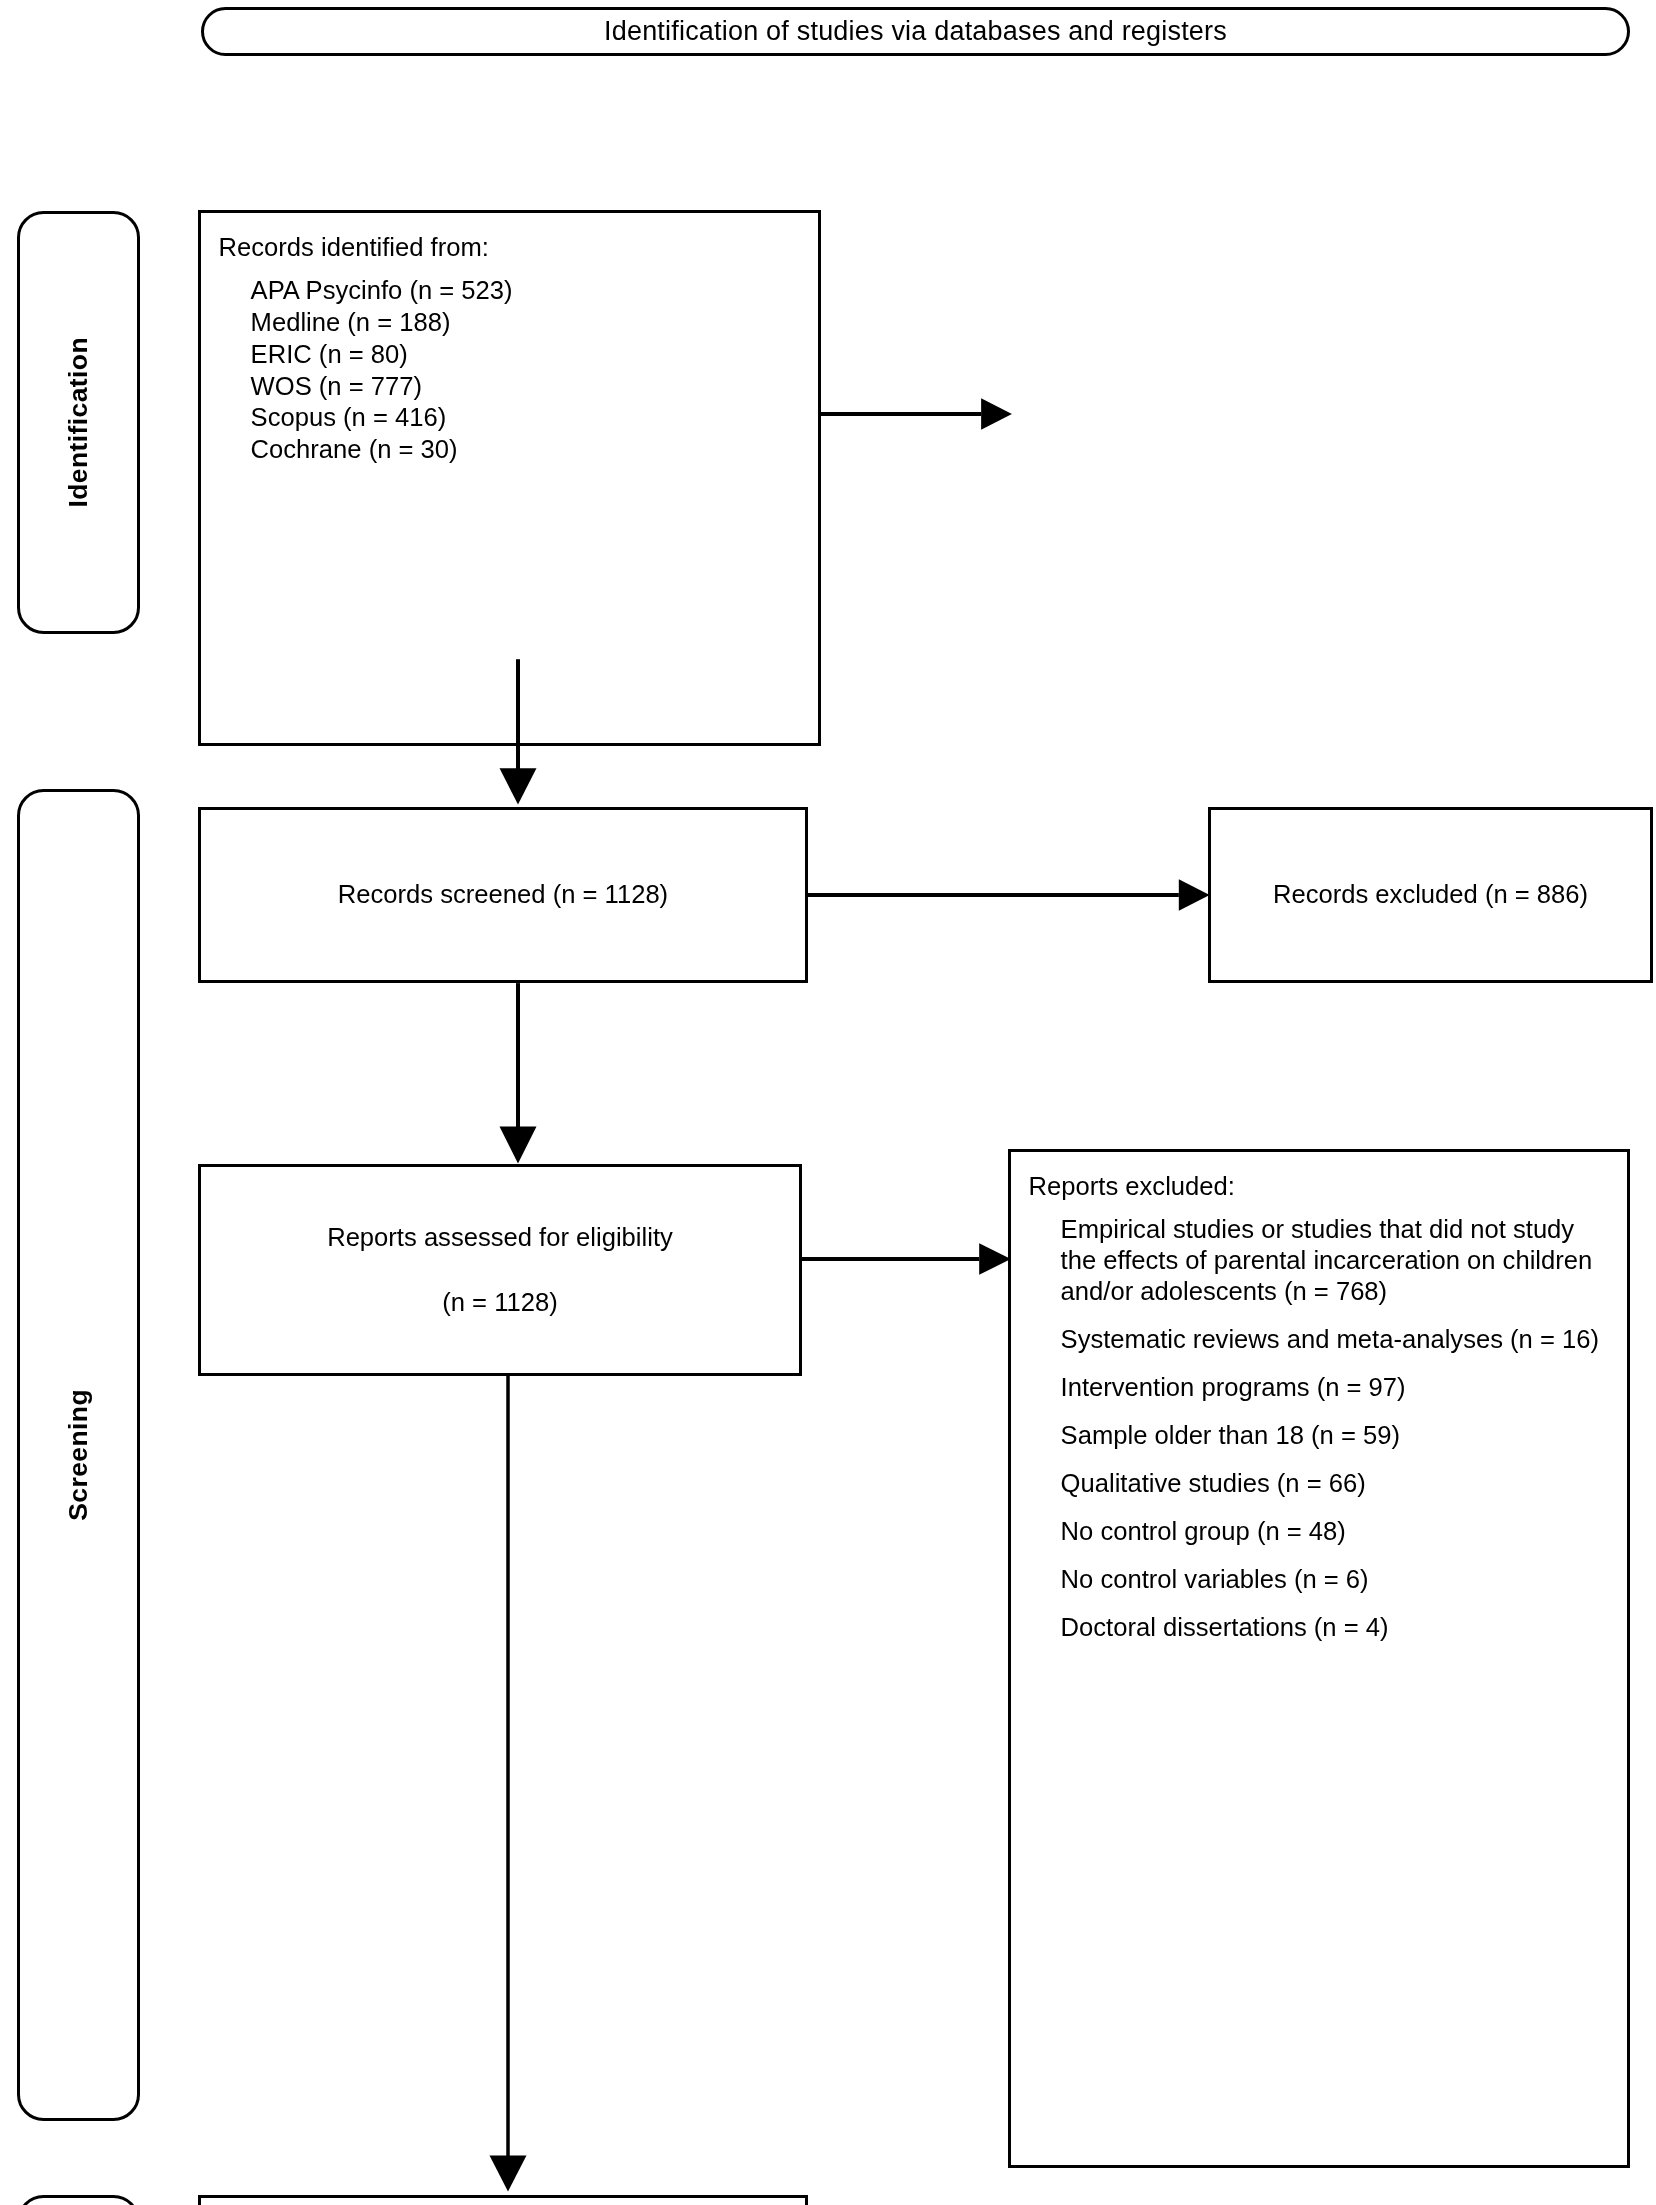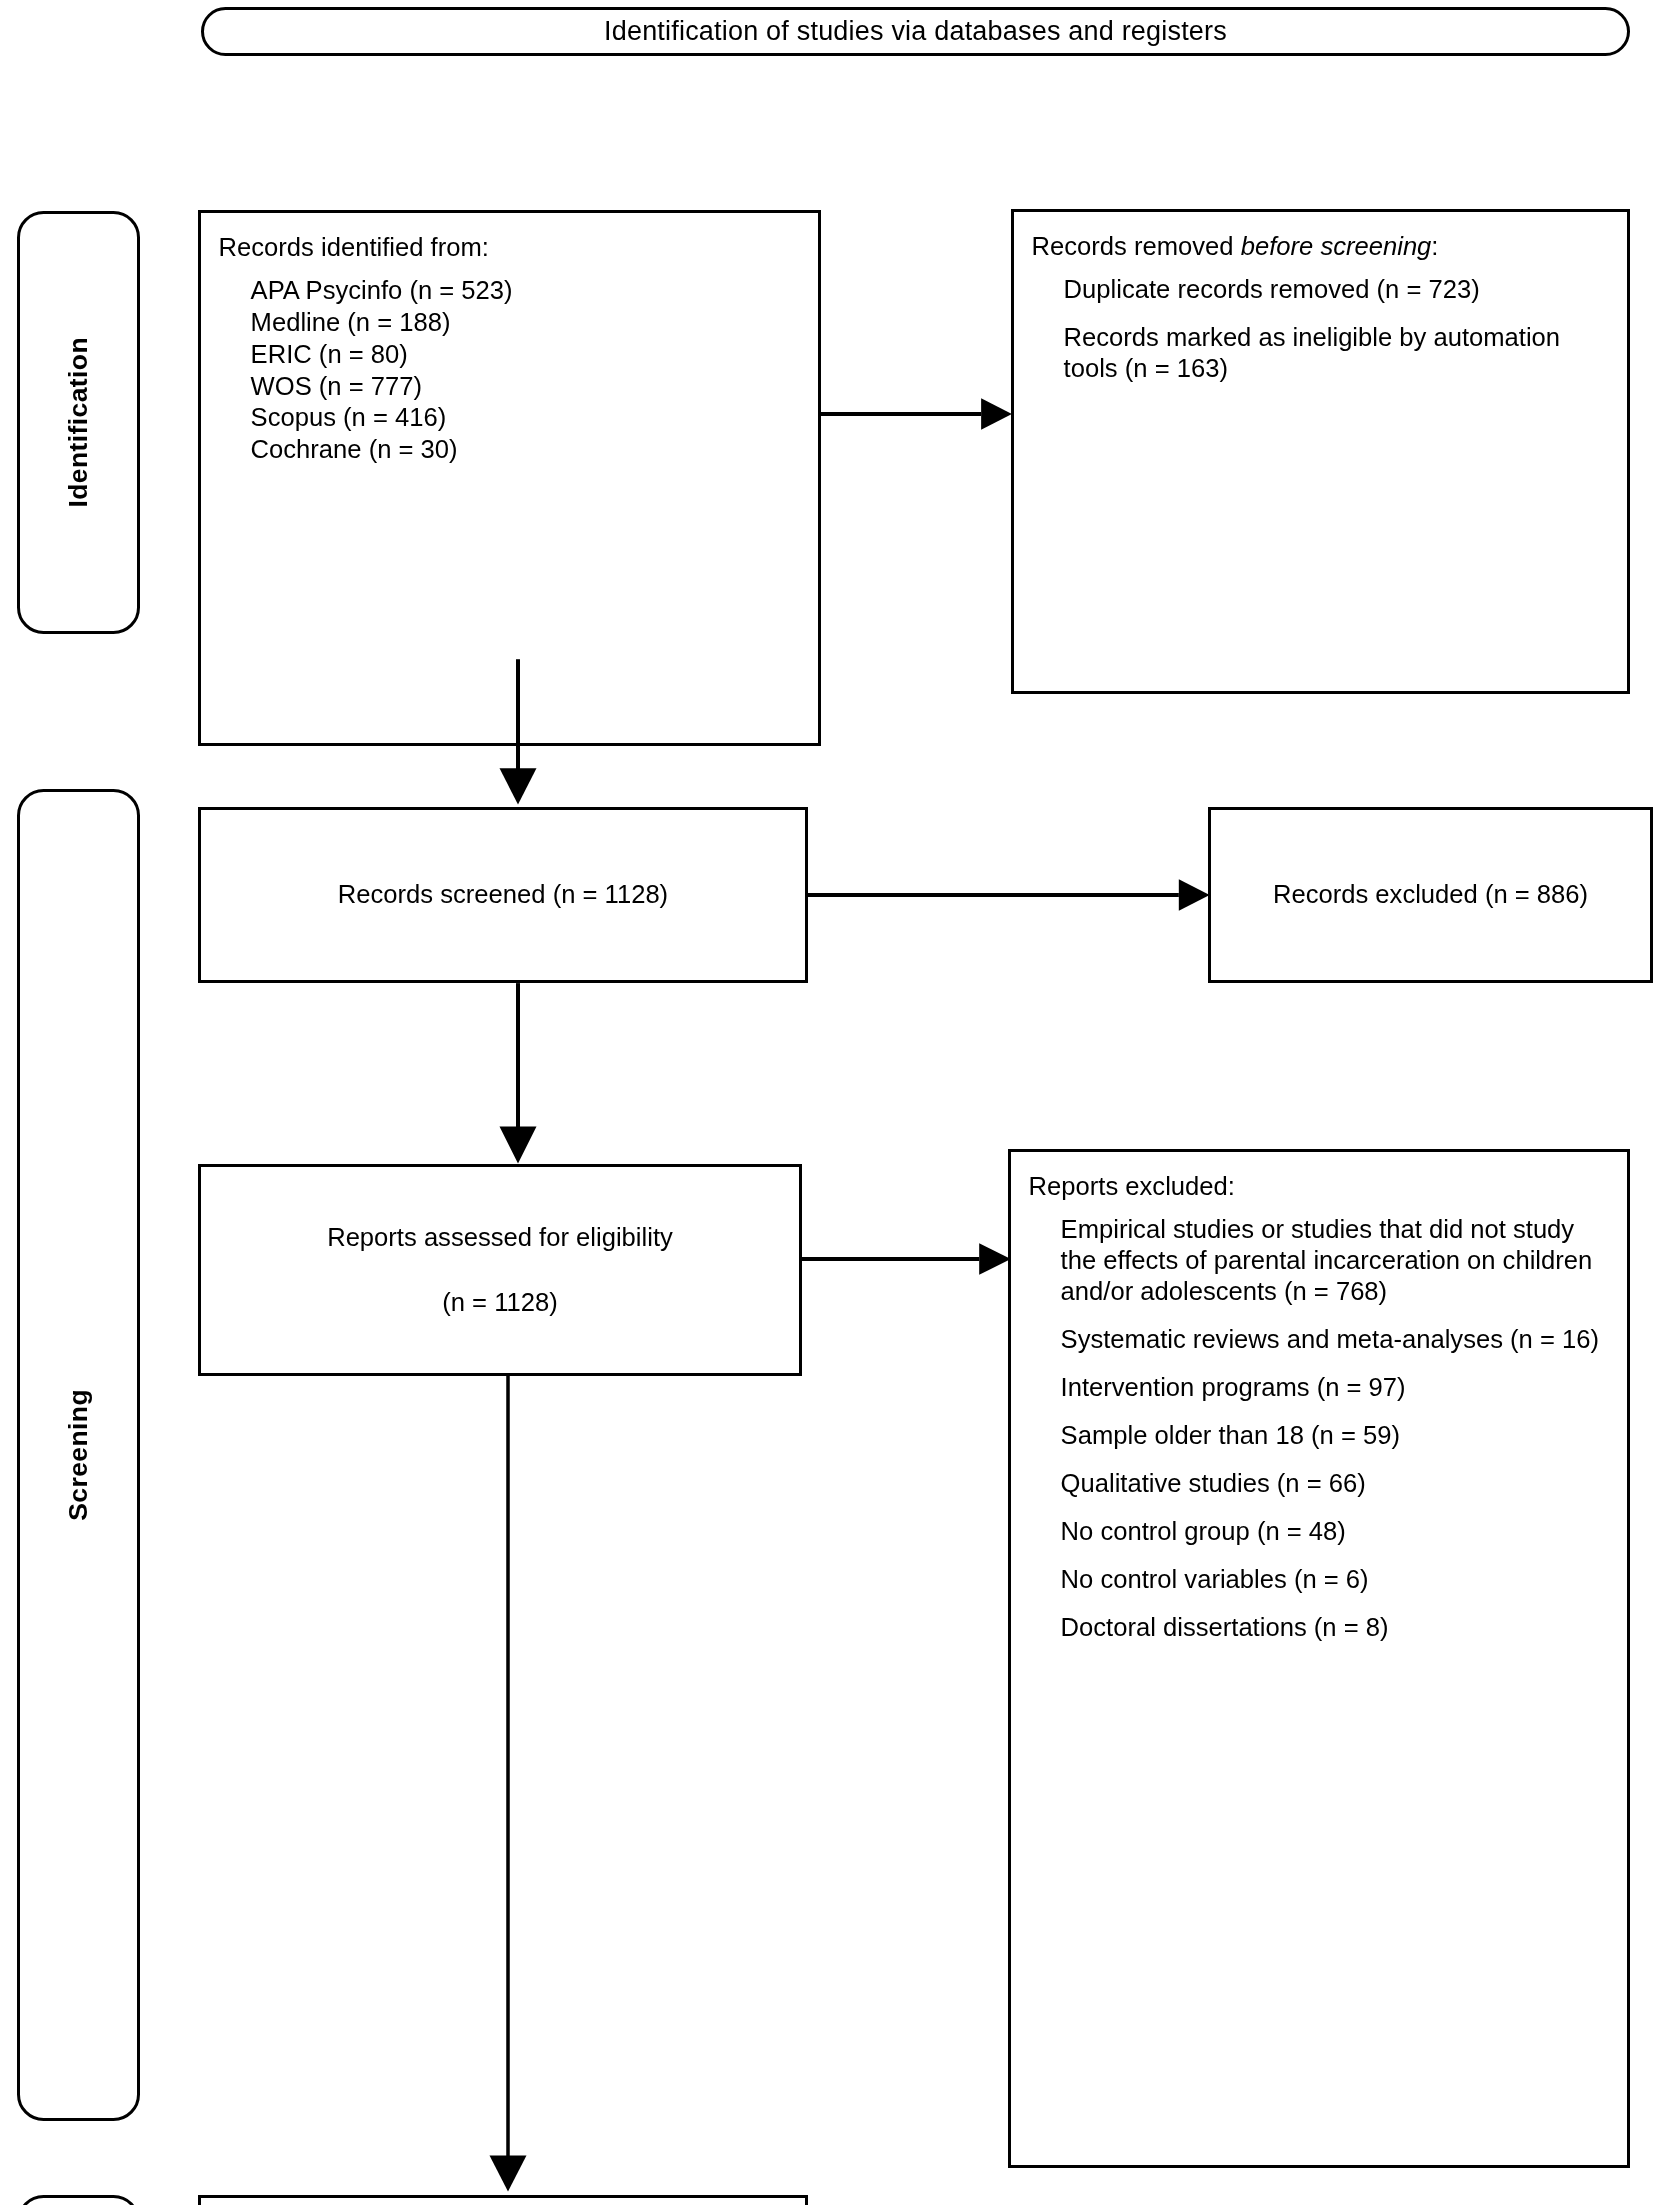--- a/index.html
+++ b/index.html
@@ -133,27 +133,20 @@
     <ul class="sub-list">
       <li>APA Psycinfo (n = 523)</li>
       <li>Medline (n = 188)</li>
       <li>ERIC (n = 80)</li>
       <li>WOS (n = 777)</li>
       <li>Scopus (n = 416)</li>
       <li>Cochrane (n = 30)</li>
     </ul>
   </div>
 
-  <div class="box content" style="left:1011px; top:209px; width:619px; height:485px;">
-    <p class="lead"><span>Records removed </span><span class="it">before screening</span><span>:</span></p>
-    <ul class="sub-list spaced">
-      <li>Duplicate records removed (n = 723)</li>
-      <li>Records marked as ineligible by automation tools (n = 163)</li>
-    </ul>
-  </div>
 
   <div class="box content center" style="left:198px; top:807px; width:610px; height:176px;">
     <p class="centered-line">Records screened (n = 1128)</p>
   </div>
 
   <div class="box content center" style="left:1208px; top:807px; width:445px; height:176px;">
     <p class="centered-line">Records excluded (n = 886)</p>
   </div>
 
   <div class="box content center" style="left:198px; top:1164px; width:604px; height:212px;">
@@ -164,21 +157,21 @@
   <div class="box content" style="left:1008px; top:1149px; width:622px; height:1019px;">
     <p class="lead">Reports excluded:</p>
     <ul class="sub-list spaced">
       <li>Empirical studies or studies that did not study the effects of parental incarceration on children and/or adolescents (n = 768)</li>
       <li>Systematic reviews and meta-analyses (n = 16)</li>
       <li>Intervention programs (n = 97)</li>
       <li>Sample older than 18 (n = 59)</li>
       <li>Qualitative studies (n = 66)</li>
       <li>No control group (n = 48)</li>
       <li>No control variables (n = 6)</li>
-      <li>Doctoral dissertations (n = 8)</li>
+      <li>Doctoral dissertations (n = 4)</li>
     </ul>
   </div>
 
   <div class="box content center" style="left:198px; top:2195px; width:610px; height:247px;">
     
     
   </div>
 
   <div class="conn" style="left:819px; top:392px; width:194px; height:44px;">
     <svg width="194" height="44" viewBox="0 0 440 100">

